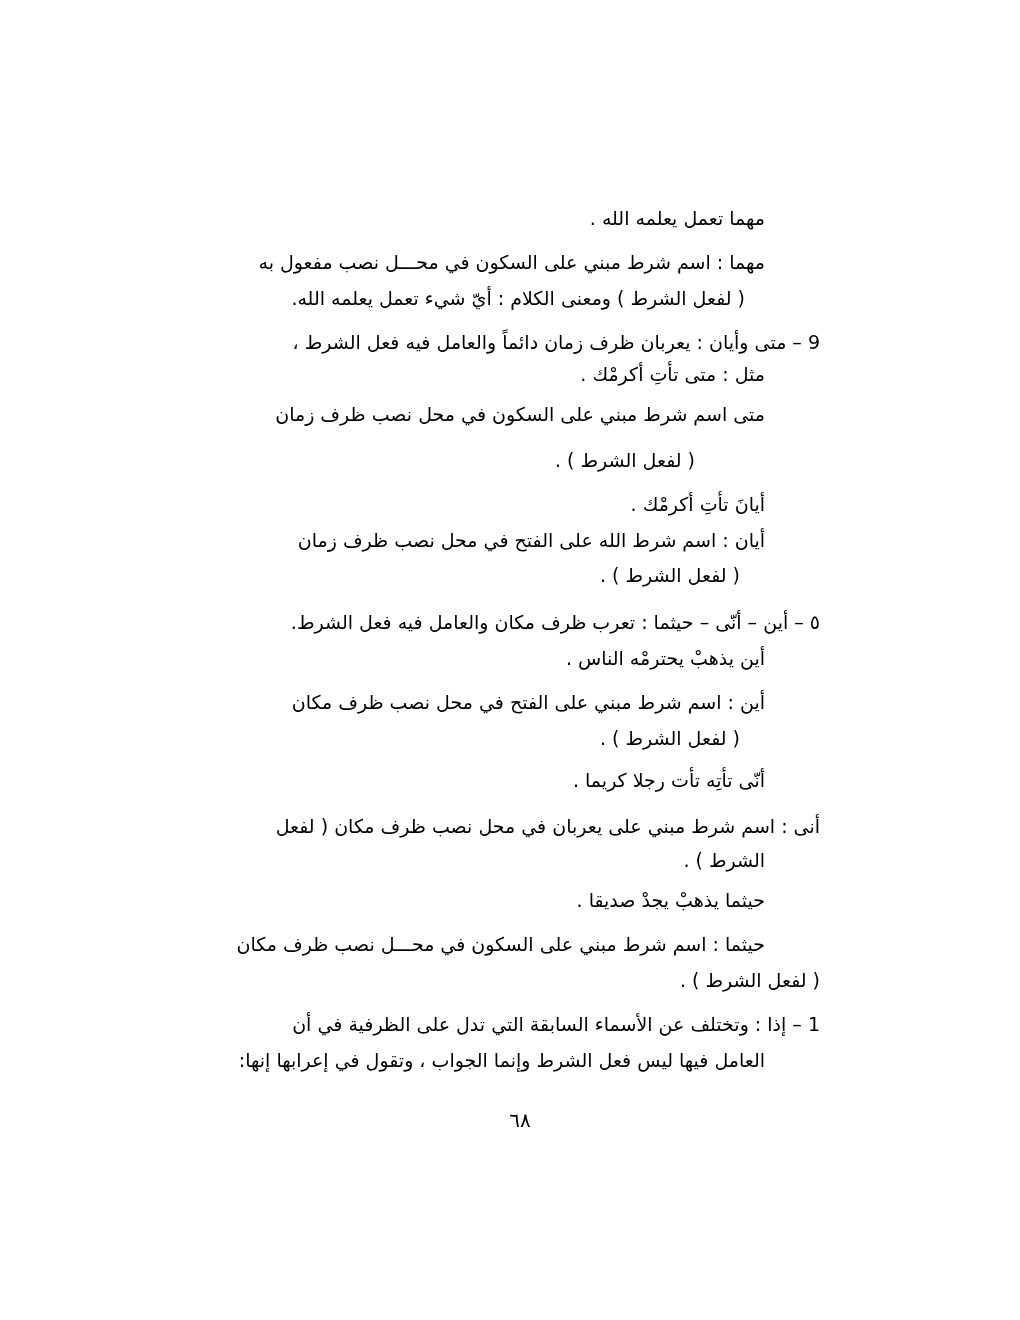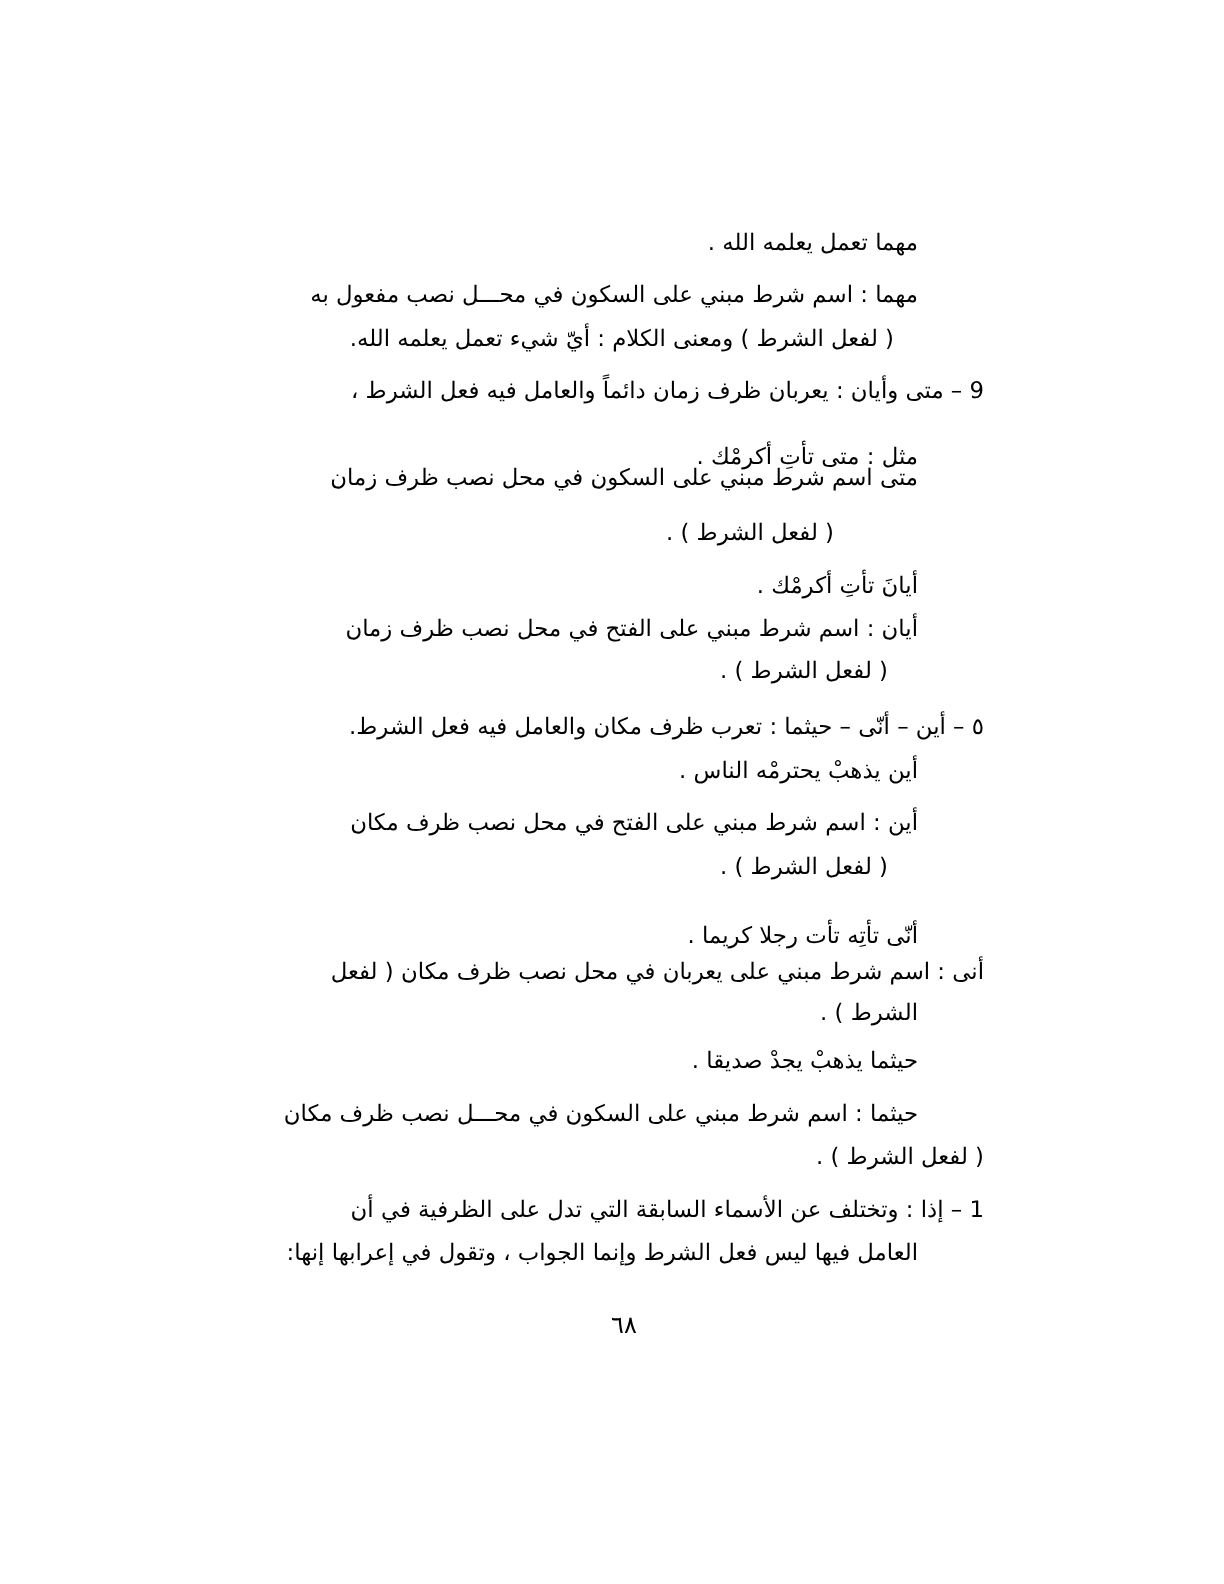--- a/index.html
+++ b/index.html
@@ -1,50 +1,50 @@
 <!DOCTYPE html>
 <html><head>
 <meta charset="utf-8">
 <style>
   html, body { margin: 0; padding: 0; }
   body {
     width: 1020px; height: 1320px; background: #ffffff; position: relative;
     font-family: "DejaVu Sans", sans-serif; color: #000; overflow: hidden;
   }
-  .page { position: absolute; left: 0; top: 0; width: 1020px; height: 1120px; }
+  .page { position: absolute; left: 0; top: 16px; width: 1020px; height: 1120px; }
   .ln {
     position: absolute; direction: rtl; text-align: right; white-space: nowrap;
     font-size: 19px; line-height: 28px; right: 205px;
   }
   .pagenum {
     position: absolute; top: 1092px; left: 490px; width: 60px; text-align: center;
     font-size: 20px; font-weight: normal; direction: rtl;
   }
 </style>
 </head>
 <body>
 
 <div class="page">
 
   <div id="lines">
       <div class="ln" style="top: 188px; right: 255px;">مهما تعمل يعلمه الله .</div>
       <div class="ln" style="top: 232px; right: 255px;">مهما : اسم شرط مبني على السكون في محـــل نصب مفعول به</div>
       <div class="ln" style="top: 268px; right: 275px;">( لفعل الشرط ) ومعنى الكلام : أيّ شيء تعمل يعلمه الله.</div>
       <div class="ln" style="top: 312px; right: 200px;">9 – متى وأيان : يعربان ظرف زمان دائماً والعامل فيه فعل الشرط ،</div>
-      <div class="ln" style="top: 344px; right: 255px; margin-top: 23px;">مثل : متى تأتِ أكرمْك .</div>
+      <div class="ln" style="top: 344px; right: 255px;">مثل : متى تأتِ أكرمْك .</div>
       <div class="ln" style="top: 384px; right: 255px;">متى   اسم شرط مبني على السكون في محل نصب ظرف زمان</div>
       <div class="ln" style="top: 430px; right: 325px;">( لفعل الشرط ) .</div>
       <div class="ln" style="top: 474px; right: 255px;">أيانَ تأتِ أكرمْك .</div>
-      <div class="ln" style="top: 510px; right: 255px;">أيان : اسم شرط مبني على الفتح في محل نصب ظرف زمان</div>
+      <div class="ln" style="top: 510px; right: 255px;">أيان : اسم شرط الله على الفتح في محل نصب ظرف زمان</div>
       <div class="ln" style="top: 545px; right: 280px;">( لفعل الشرط ) .</div>
       <div class="ln" style="top: 592px; right: 200px;">٥ – أين – أنّى – حيثما : تعرب ظرف مكان والعامل فيه فعل الشرط.</div>
       <div class="ln" style="top: 628px; right: 255px;">أين يذهبْ يحترمْه الناس .</div>
       <div class="ln" style="top: 672px; right: 255px;">أين : اسم شرط مبني على الفتح في محل نصب ظرف مكان</div>
       <div class="ln" style="top: 708px; right: 280px;">( لفعل الشرط ) .</div>
-      <div class="ln" style="top: 750px; right: 255px; margin-top: 16px;">أنّى تأتِه تأت رجلا كريما .</div>
+      <div class="ln" style="top: 750px; right: 255px;">أنّى تأتِه تأت رجلا كريما .</div>
       <div class="ln" style="top: 796px; right: 200px;">أنى : اسم شرط مبني على يعربان في محل نصب ظرف مكان ( لفعل</div>
       <div class="ln" style="top: 830px; right: 255px;">الشرط ) .</div>
       <div class="ln" style="top: 870px; right: 255px;">حيثما يذهبْ يجدْ صديقا .</div>
       <div class="ln" style="top: 914px; right: 255px;">حيثما : اسم شرط مبني على السكون في محـــل نصب ظرف مكان</div>
       <div class="ln" style="top: 950px; right: 200px;">( لفعل الشرط ) .</div>
       <div class="ln" style="top: 994px; right: 200px;">1 – إذا : وتختلف عن الأسماء السابقة التي تدل على الظرفية في أن</div>
       <div class="ln" style="top: 1030px; right: 255px;">العامل فيها ليس فعل الشرط وإنما الجواب ، وتقول في إعرابها إنها:</div>
     </div>
   <div class="pagenum">٦٨</div>
 </div>

